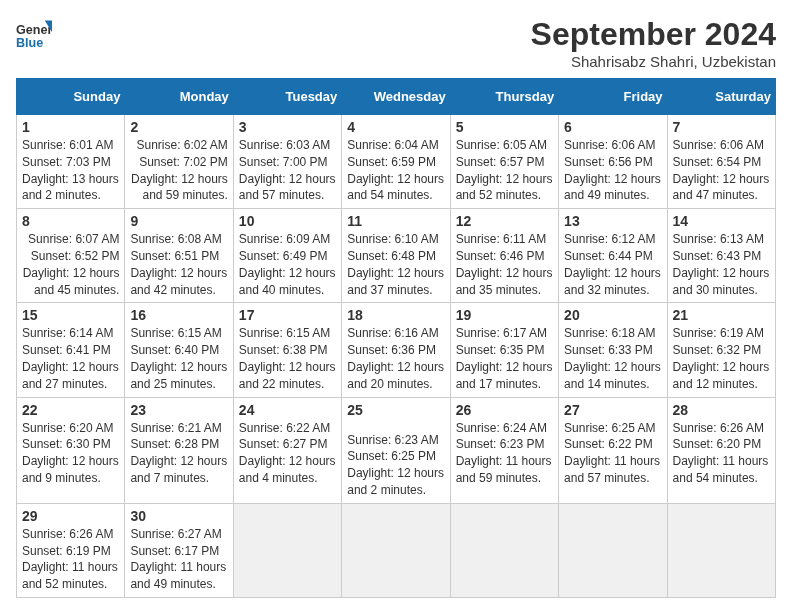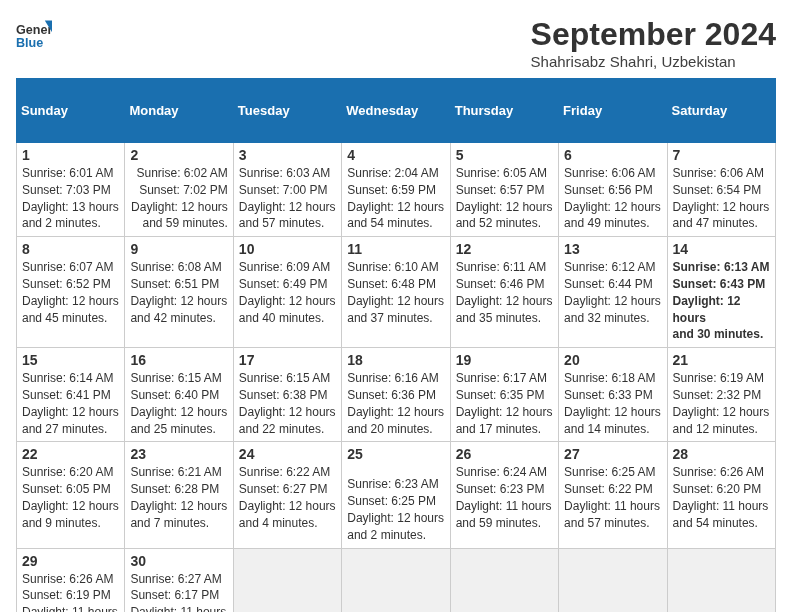--- a/index.html
+++ b/index.html
@@ -19,43 +19,43 @@
     .logo {
       display: flex;
       align-items: center;
       gap: 4px;
     }
     .logo-icon {
       width: 36px;
       height: 36px;
     }
     .title-area {
-      text-align: left;
+      text-align: right;
     }
     .month-title {
       font-size: 32px;
       font-weight: bold;
       color: #333;
     }
     .location {
       font-size: 15px;
       color: #404040;
     }
     table {
       width: 100%;
       border-collapse: collapse;
       table-layout: fixed;
     }
     th {
       background: #1a6faf;
       color: #fff;
       font-size: 13px;
       font-weight: bold;
-      padding: 24px 4px;
-      text-align: left;
+      padding: 10px 4px;
+      text-align: right;
       border: 1px solid #1a6faf;
     }
     td {
       vertical-align: top;
       border: 1px solid #ccc;
       padding: 4px 5px;
       font-size: 10.5px;
       color: #333;
       height: 80px;
       background: #fff;
@@ -125,21 +125,21 @@
         </td>
         <td>
           <span class="day-num">3</span>
           <div class="day-info" style="white-space: pre-wrap;">Sunrise: 6:03 AM
 Sunset: 7:00 PM
 Daylight: 12 hours
 and 57 minutes.</div>
         </td>
         <td>
           <span class="day-num">4</span>
-          <div class="day-info" style="white-space: pre-wrap;">Sunrise: 2:04 AM
+          <div class="day-info" style="white-space: pre-wrap;">Sunrise: 6:04 AM
 Sunset: 6:59 PM
 Daylight: 12 hours
 and 54 minutes.</div>
         </td>
         <td>
           <span class="day-num">5</span>
           <div class="day-info" style="white-space: pre-wrap;">Sunrise: 6:05 AM
 Sunset: 6:57 PM
 Daylight: 12 hours
 and 52 minutes.</div>
@@ -155,21 +155,21 @@
           <span class="day-num">7</span>
           <div class="day-info" style="white-space: pre-wrap;">Sunrise: 6:06 AM
 Sunset: 6:54 PM
 Daylight: 12 hours
 and 47 minutes.</div>
         </td>
       </tr>
       <tr>
         <td>
           <span class="day-num">8</span>
-          <div class="day-info" style="white-space: pre-wrap;">Sunrise: 6:07 AM
+          <div class="day-info" style="white-space: pre-wrap; text-align: right;">Sunrise: 6:07 AM
 Sunset: 6:52 PM
 Daylight: 12 hours
 and 45 minutes.</div>
         </td>
         <td>
           <span class="day-num">9</span>
           <div class="day-info" style="white-space: pre-wrap;">Sunrise: 6:08 AM
 Sunset: 6:51 PM
 Daylight: 12 hours
 and 42 minutes.</div>
@@ -197,21 +197,21 @@
         </td>
         <td>
           <span class="day-num">13</span>
           <div class="day-info" style="white-space: pre-wrap;">Sunrise: 6:12 AM
 Sunset: 6:44 PM
 Daylight: 12 hours
 and 32 minutes.</div>
         </td>
         <td>
           <span class="day-num">14</span>
-          <div class="day-info" style="white-space: pre-wrap; font-weight: bold;">Sunrise: 6:13 AM
+          <div class="day-info" style="white-space: pre-wrap;">Sunrise: 6:13 AM
 Sunset: 6:43 PM
 Daylight: 12 hours
 and 30 minutes.</div>
         </td>
       </tr>
       <tr>
         <td>
           <span class="day-num">15</span>
           <div class="day-info" style="white-space: pre-wrap;">Sunrise: 6:14 AM
 Sunset: 6:41 PM
@@ -249,30 +249,30 @@
         <td>
           <span class="day-num">20</span>
           <div class="day-info" style="white-space: pre-wrap;">Sunrise: 6:18 AM
 Sunset: 6:33 PM
 Daylight: 12 hours
 and 14 minutes.</div>
         </td>
         <td>
           <span class="day-num">21</span>
           <div class="day-info" style="white-space: pre-wrap;">Sunrise: 6:19 AM
-Sunset: 2:32 PM
+Sunset: 6:32 PM
 Daylight: 12 hours
 and 12 minutes.</div>
         </td>
       </tr>
       <tr>
         <td>
           <span class="day-num">22</span>
           <div class="day-info" style="white-space: pre-wrap;">Sunrise: 6:20 AM
-Sunset: 6:05 PM
+Sunset: 6:30 PM
 Daylight: 12 hours
 and 9 minutes.</div>
         </td>
         <td>
           <span class="day-num">23</span>
           <div class="day-info" style="white-space: pre-wrap;">Sunrise: 6:21 AM
 Sunset: 6:28 PM
 Daylight: 12 hours
 and 7 minutes.</div>
         </td>

